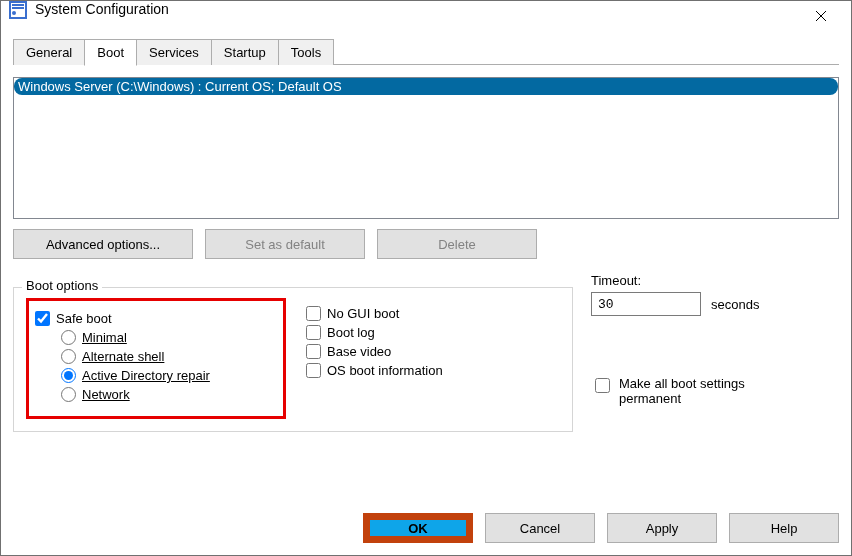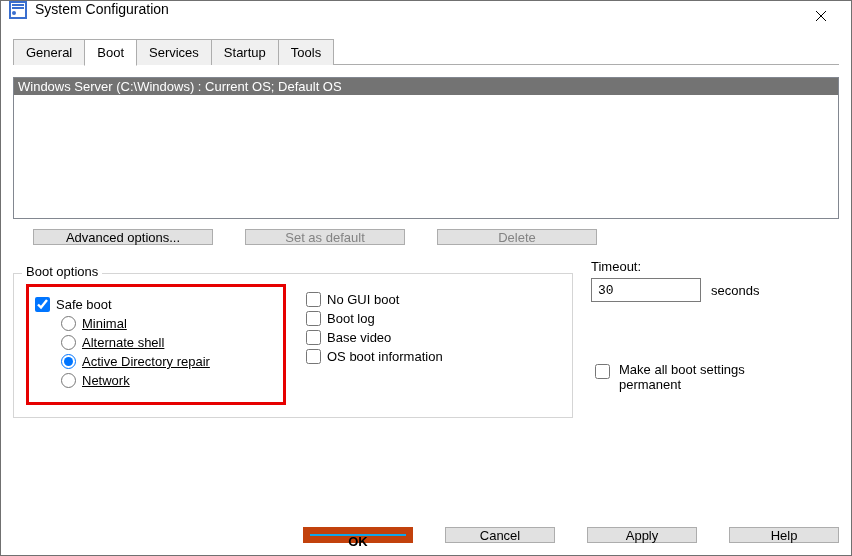--- a/index.html
+++ b/index.html
@@ -78,39 +78,39 @@
   .tabcontent {
     padding: 12px;
   }
   .os-list {
     border: 1px solid #828790;
     height: 142px;
     background: #fff;
     overflow: auto;
   }
   .os-item {
-    background: #737373;
+    background: #0369a1;
     color: #fff;
     padding: 1px 4px;
     font-size: 13px;
+    border-radius: 8px;
   }
   .btnrow {
     display: flex;
     gap: 12px;
     margin-top: 10px;
   }
   button.cmd {
-    height: 16px;
+    height: 30px;
     border: 1px solid #adadad;
     background: #e1e1e1;
     font-family: inherit;
     font-size: 13px;
     cursor: pointer;
     padding: 0 8px;
-    margin-left: 20px;
   }
   button.cmd:disabled {
     color: #838383;
     cursor: default;
   }
   button.cmd.primary {
     border: 7px solid #c2410c;
     background: #0ea5e9;
     font-weight: bold;
   }

